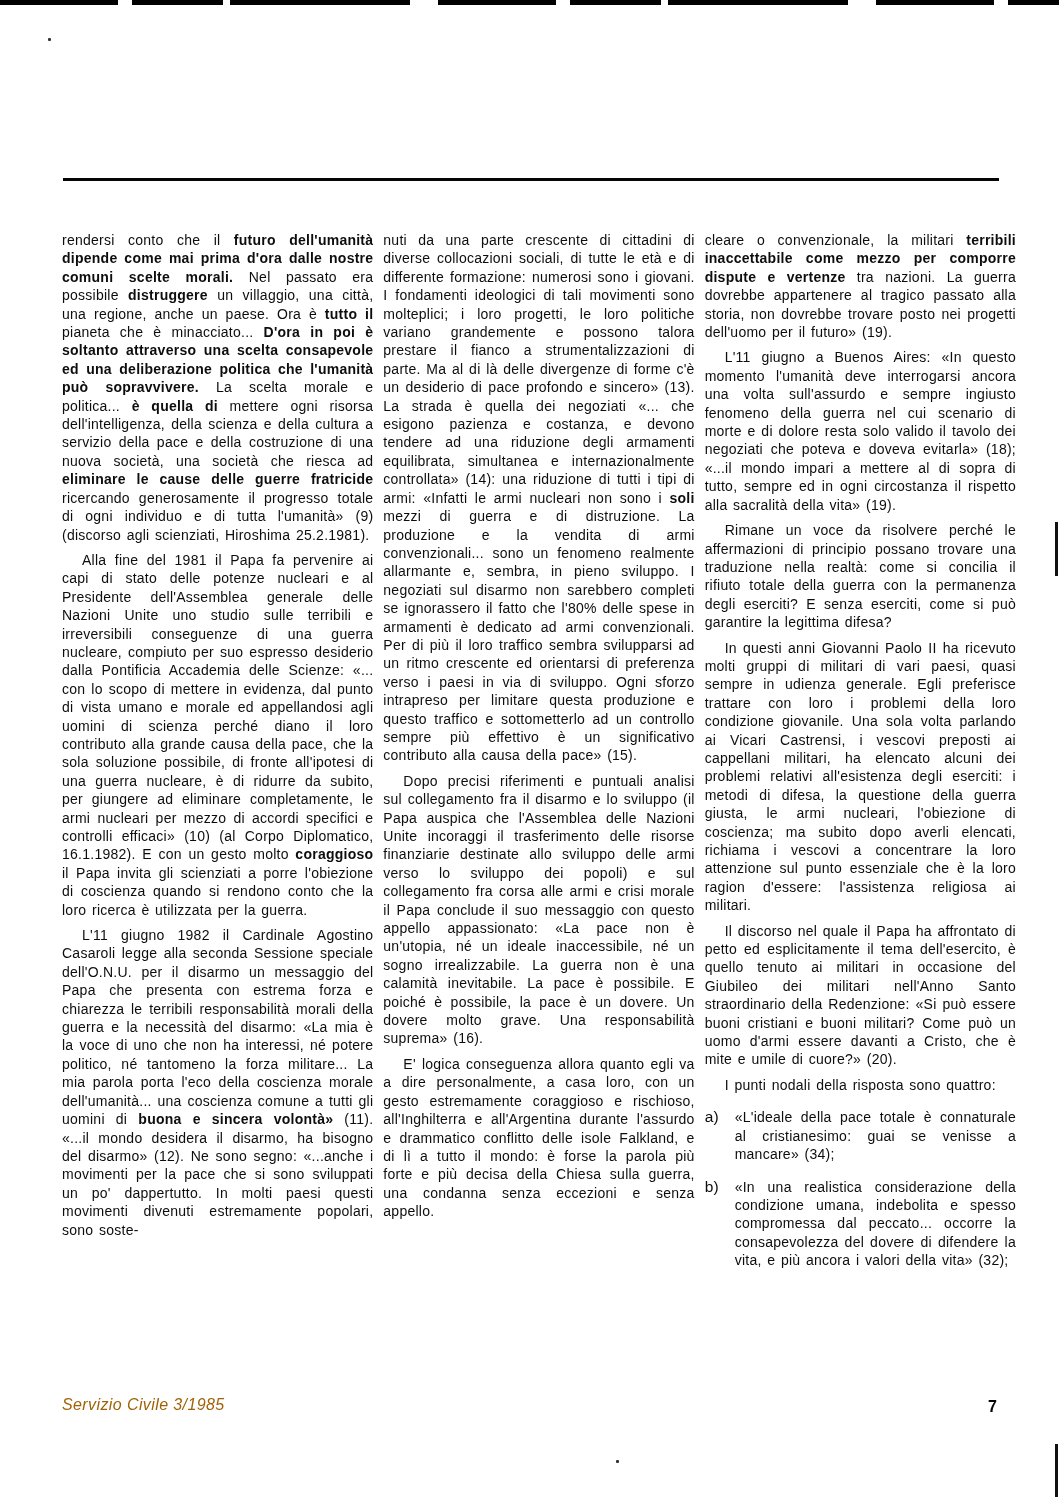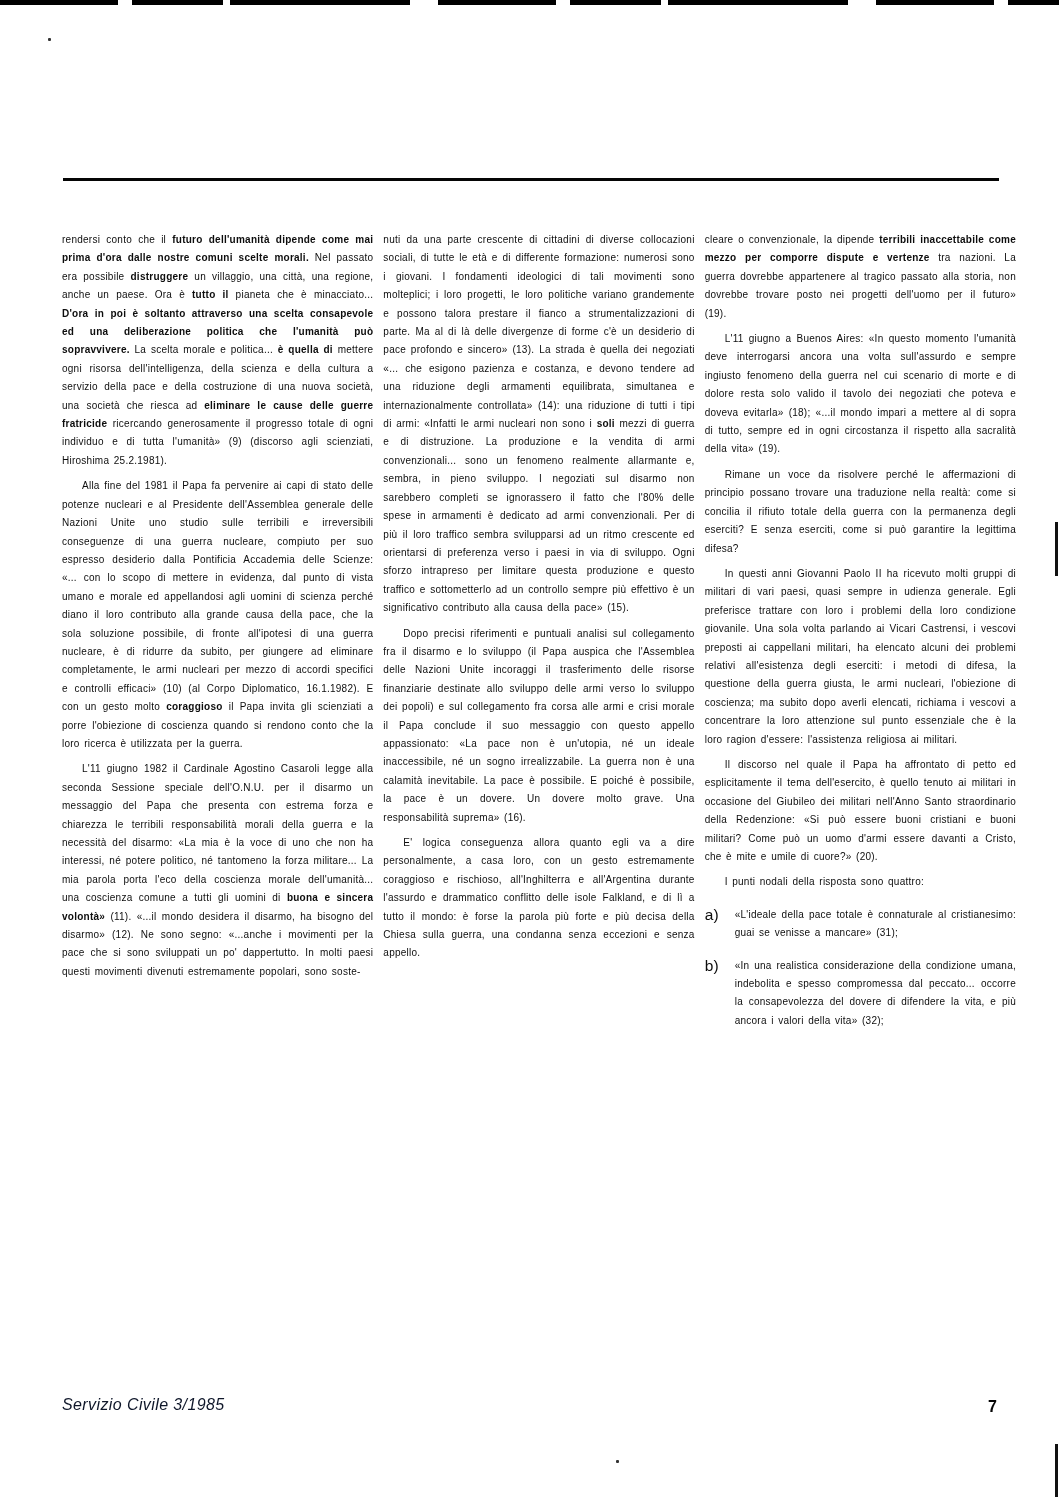--- a/index.html
+++ b/index.html
@@ -43,21 +43,21 @@
     position: absolute;
     left: 62px; top: 231px;
     width: 954px;
     display: flex;
     gap: 10px;
     align-items: flex-start;
   }
   .col { flex: 1 1 0; min-width: 0; }
   .col p, .col .list-body {
     margin: 0 0 7px 0;
-    font-size: 10px;
+    font-size: 14px;
     line-height: 18.4px;
     letter-spacing: 0.25px;
     word-spacing: 1.5px;
     text-align: justify;
     hyphens: auto;
     -webkit-hyphens: auto;
   }
   .col p.indent { text-indent: 20px; }
   .col b { font-weight: bold; }
   .list-item { display: flex; margin: 14px 0 0 0; }
@@ -67,21 +67,21 @@
     line-height: 18.4px;
     letter-spacing: 0.25px;
   }
   .list-body { flex: 1 1 auto; margin-bottom: 0 !important; }
   
   .footer-journal {
     position: absolute; left: 62px; top: 1396px;
     font-style: italic;
     font-size: 16px;
     letter-spacing: 0.4px;
-    color: #0f172a;
+    color: #a16207;
   }
   .footer-page {
     position: absolute; right: 62px; top: 1398px;
     font-weight: bold;
     font-size: 16px;
     color: #050505;
   }
 </style>
 </head>
 <body>
@@ -99,29 +99,29 @@
         <p class=""><span>rendersi conto che il </span><b>futuro dell'umanità dipende come mai prima d'ora dalle nostre comuni scelte morali.</b><span> Nel passato era possibile </span><b>distruggere</b><span> un villaggio, una città, una regione, anche un paese. Ora è </span><b>tutto il</b><span> pianeta che è minacciato... </span><b>D'ora in poi è soltanto attraverso una scelta consapevole ed una deliberazione politica che l'umanità può sopravvivere.</b><span> La scelta morale e politica... </span><b>è quella di</b><span> mettere ogni risorsa dell'intelligenza, della scienza e della cultura a servizio della pace e della costruzione di una nuova società, una società che riesca ad </span><b>eliminare le cause delle guerre fratricide</b><span> ricercando generosamente il progresso totale di ogni individuo e di tutta l'umanità» (9) (discorso agli scienziati, Hiroshima 25.2.1981).</span></p>
         <p class="indent"><span>Alla fine del 1981 il Papa fa pervenire ai capi di stato delle potenze nucleari e al Presidente dell'Assemblea generale delle Nazioni Unite uno studio sulle terribili e irreversibili conseguenze di una guerra nucleare, compiuto per suo espresso desiderio dalla Pontificia Accademia delle Scienze: «... con lo scopo di mettere in evidenza, dal punto di vista umano e morale ed appellandosi agli uomini di scienza perché diano il loro contributo alla grande causa della pace, che la sola soluzione possibile, di fronte all'ipotesi di una guerra nucleare, è di ridurre da subito, per giungere ad eliminare completamente, le armi nucleari per mezzo di accordi specifici e controlli efficaci» (10) (al Corpo Diplomatico, 16.1.1982). E con un gesto molto </span><b>coraggioso</b><span> il Papa invita gli scienziati a porre l'obiezione di coscienza quando si rendono conto che la loro ricerca è utilizzata per la guerra.</span></p>
         <p class="indent"><span>L'11 giugno 1982 il Cardinale Agostino Casaroli legge alla seconda Sessione speciale dell'O.N.U. per il disarmo un messaggio del Papa che presenta con estrema forza e chiarezza le terribili responsabilità morali della guerra e la necessità del disarmo: «La mia è la voce di uno che non ha interessi, né potere politico, né tantomeno la forza militare... La mia parola porta l'eco della coscienza morale dell'umanità... una coscienza comune a tutti gli uomini di </span><b>buona e sincera volontà»</b><span> (11). «...il mondo desidera il disarmo, ha bisogno del disarmo» (12). Ne sono segno: «...anche i movimenti per la pace che si sono sviluppati un po' dappertutto. In molti paesi questi movimenti divenuti estremamente popolari, sono soste-</span></p>
       </div>
     <div class="col">
         <p class=""><span>nuti da una parte crescente di cittadini di diverse collocazioni sociali, di tutte le età e di differente formazione: numerosi sono i giovani. I fondamenti ideologici di tali movimenti sono molteplici; i loro progetti, le loro politiche variano grandemente e possono talora prestare il fianco a strumentalizzazioni di parte. Ma al di là delle divergenze di forme c'è un desiderio di pace profondo e sincero» (13). La strada è quella dei negoziati «... che esigono pazienza e costanza, e devono tendere ad una riduzione degli armamenti equilibrata, simultanea e internazionalmente controllata» (14): una riduzione di tutti i tipi di armi: «Infatti le armi nucleari non sono i </span><b>soli</b><span> mezzi di guerra e di distruzione. La produzione e la vendita di armi convenzionali... sono un fenomeno realmente allarmante e, sembra, in pieno sviluppo. I negoziati sul disarmo non sarebbero completi se ignorassero il fatto che l'80% delle spese in armamenti è dedicato ad armi convenzionali. Per di più il loro traffico sembra svilupparsi ad un ritmo crescente ed orientarsi di preferenza verso i paesi in via di sviluppo. Ogni sforzo intrapreso per limitare questa produzione e questo traffico e sottometterlo ad un controllo sempre più effettivo è un significativo contributo alla causa della pace» (15).</span></p>
         <p class="indent"><span>Dopo precisi riferimenti e puntuali analisi sul collegamento fra il disarmo e lo sviluppo (il Papa auspica che l'Assemblea delle Nazioni Unite incoraggi il trasferimento delle risorse finanziarie destinate allo sviluppo delle armi verso lo sviluppo dei popoli) e sul collegamento fra corsa alle armi e crisi morale il Papa conclude il suo messaggio con questo appello appassionato: «La pace non è un'utopia, né un ideale inaccessibile, né un sogno irrealizzabile. La guerra non è una calamità inevitabile. La pace è possibile. E poiché è possibile, la pace è un dovere. Un dovere molto grave. Una responsabilità suprema» (16).</span></p>
         <p class="indent"><span>E' logica conseguenza allora quanto egli va a dire personalmente, a casa loro, con un gesto estremamente coraggioso e rischioso, all'Inghilterra e all'Argentina durante l'assurdo e drammatico conflitto delle isole Falkland, e di lì a tutto il mondo: è forse la parola più forte e più decisa della Chiesa sulla guerra, una condanna senza eccezioni e senza appello.</span></p>
       </div>
     <div class="col">
-        <p class=""><span>cleare o convenzionale, la dipende </span><b>terribili inaccettabile come mezzo per comporre dispute e vertenze</b><span> tra nazioni. La guerra dovrebbe appartenere al tragico passato alla storia, non dovrebbe trovare posto nei progetti dell'uomo per il futuro» (19).</span></p>
+        <p class=""><span>cleare o convenzionale, la militari </span><b>terribili inaccettabile come mezzo per comporre dispute e vertenze</b><span> tra nazioni. La guerra dovrebbe appartenere al tragico passato alla storia, non dovrebbe trovare posto nei progetti dell'uomo per il futuro» (19).</span></p>
         <p class="indent"><span>L'11 giugno a Buenos Aires: «In questo momento l'umanità deve interrogarsi ancora una volta sull'assurdo e sempre ingiusto fenomeno della guerra nel cui scenario di morte e di dolore resta solo valido il tavolo dei negoziati che poteva e doveva evitarla» (18); «...il mondo impari a mettere al di sopra di tutto, sempre ed in ogni circostanza il rispetto alla sacralità della vita» (19).</span></p>
         <p class="indent"><span>Rimane un voce da risolvere perché le affermazioni di principio possano trovare una traduzione nella realtà: come si concilia il rifiuto totale della guerra con la permanenza degli eserciti? E senza eserciti, come si può garantire la legittima difesa?</span></p>
         <p class="indent"><span>In questi anni Giovanni Paolo II ha ricevuto molti gruppi di militari di vari paesi, quasi sempre in udienza generale. Egli preferisce trattare con loro i problemi della loro condizione giovanile. Una sola volta parlando ai Vicari Castrensi, i vescovi preposti ai cappellani militari, ha elencato alcuni dei problemi relativi all'esistenza degli eserciti: i metodi di difesa, la questione della guerra giusta, le armi nucleari, l'obiezione di coscienza; ma subito dopo averli elencati, richiama i vescovi a concentrare la loro attenzione sul punto essenziale che è la loro ragion d'essere: l'assistenza religiosa ai militari.</span></p>
         <p class="indent"><span>Il discorso nel quale il Papa ha affrontato di petto ed esplicitamente il tema dell'esercito, è quello tenuto ai militari in occasione del Giubileo dei militari nell'Anno Santo straordinario della Redenzione: «Si può essere buoni cristiani e buoni militari? Come può un uomo d'armi essere davanti a Cristo, che è mite e umile di cuore?» (20).</span></p>
         <p class="indent"><span>I punti nodali della risposta sono quattro:</span></p>
         <div class="list-item">
           <span class="list-marker">a)</span>
-          <p class="list-body"><span>«L'ideale della pace totale è connaturale al cristianesimo: guai se venisse a mancare» (31);</span></p>
+          <p class="list-body"><span>«L'ideale della pace totale è connaturale al cristianesimo: guai se venisse a mancare» (34);</span></p>
         </div>
         <div class="list-item">
           <span class="list-marker">b)</span>
           <p class="list-body"><span>«In una realistica considerazione della condizione umana, indebolita e spesso compromessa dal peccato... occorre la consapevolezza del dovere di difendere la vita, e più ancora i valori della vita» (32);</span></p>
         </div>
       </div>
   </div>
 
   <div class="footer-journal">Servizio Civile 3/1985</div>
   <div class="footer-page">7</div>

